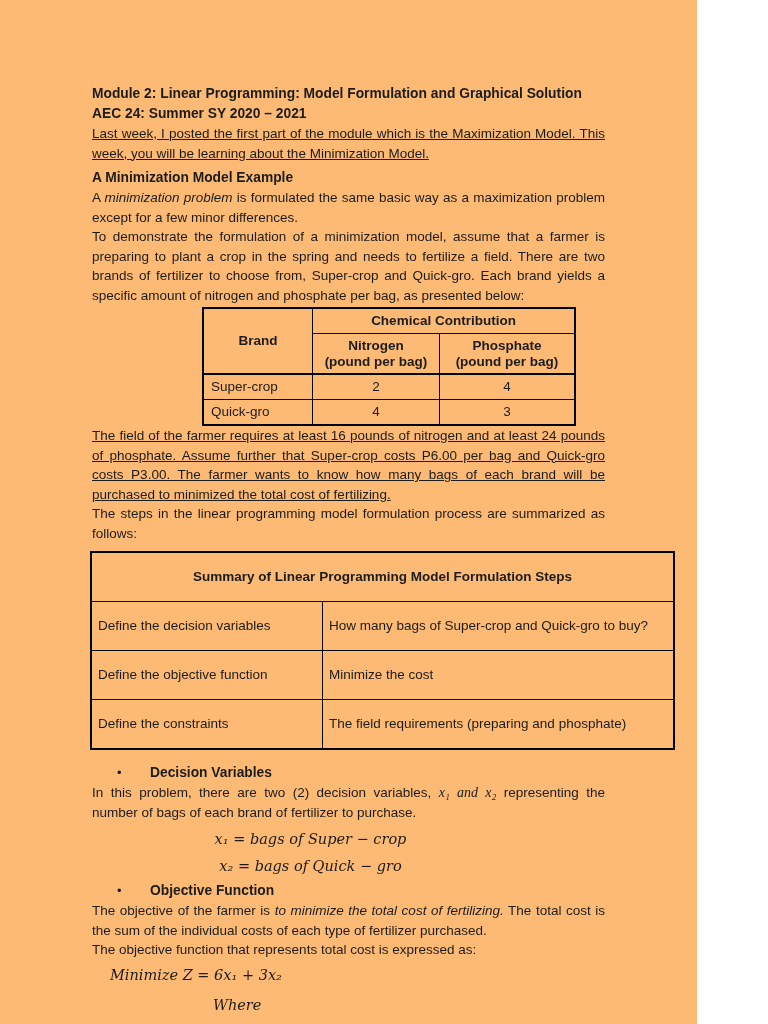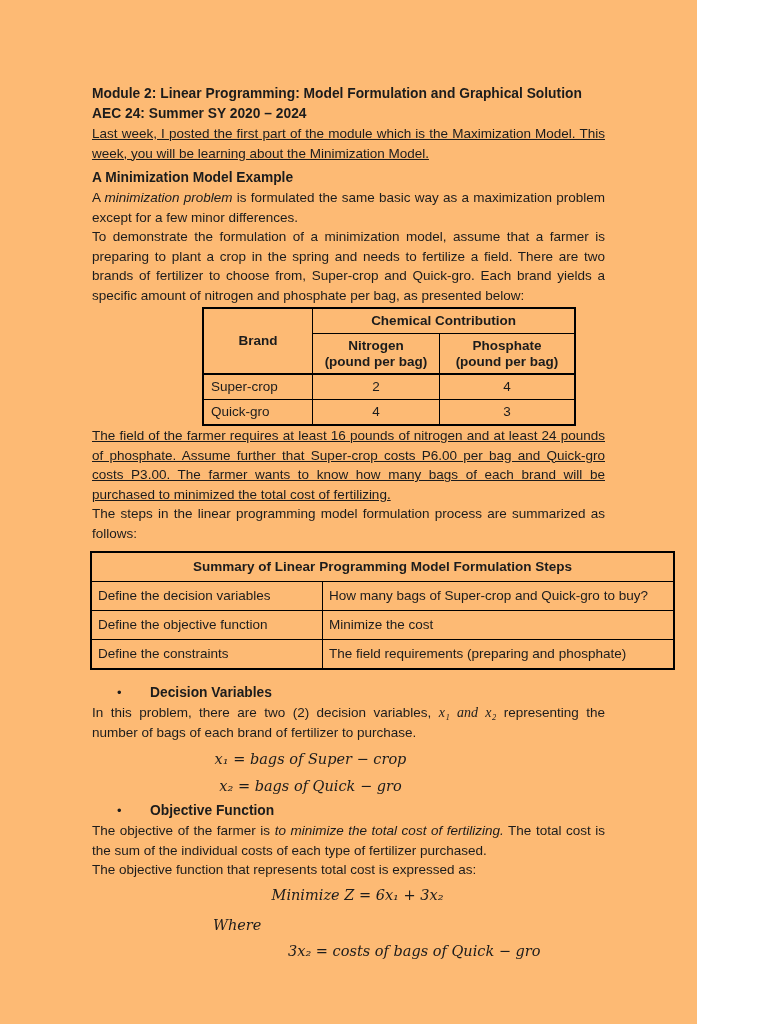--- a/index.html
+++ b/index.html
@@ -48,21 +48,21 @@
 
   
   table.t2 {
     border-collapse:collapse;
     border:2px solid #000;
     width:585px;
     margin:8px 0 0 -2px;
     font-size:13.5px; line-height:16px;
     color:#1c1c1c;
   }
-  table.t2 td { border:1px solid #000; padding:6px 6px; height:16px; }
+  table.t2 td { border:1px solid #000; padding:16px 6px; height:16px; }
   table.t2 .b { font-weight:bold; }
   table.t2 .c { text-align:center; }
   table.t2 .col-step { width:218px;margin-top:9px; }
 
   .bullet-row {
     display:flex; align-items:baseline;
     margin:13px 0 0 25px;
     font-weight:bold; font-size:13.8px; line-height:20px;
   }
   .bullet-row.second { margin-top:4px; }
@@ -72,33 +72,33 @@
     font-family:"DejaVu Serif","Liberation Serif",serif;
     font-style:italic;
     font-size:14.5px; line-height:21px;
     color:#1c1c1c;
   }
   .mathinline {
     font-family:Liberation Serif, serif;
     font-style:italic; font-size:14px;
   }
   .eq-center { text-align:center; margin-right:76px; }
-  .eq-z { text-align:center; margin-left:18px; margin-top:5px; }
+  .eq-z { text-align:left; margin-left:18px; margin-top:5px; }
   .where-row { display:flex; margin-top:9px; }
   .where-label { margin-left:121px; min-width:75px; }
   .eq-cost2 { margin-left:196px; margin-top:5px; }
 </style>
 </head>
 <body>
 
 <div class="page">
 
   <div class="title-block">
     <div>Module 2: Linear Programming: Model Formulation and Graphical Solution</div>
-    <div>AEC 24: Summer SY 2020 – 2024</div>
+    <div>AEC 24: Summer SY 2020 – 2021</div>
   </div>
 
   <p class="para mt16">Last week, I posted the first part of the module which is the Maximization Model. This week, you will be learning about the Minimization Model.</p>
 
   <div class="heading">A Minimization Model Example</div>
 
   <p class="para mt7"><span>A </span><span class="it">minimization problem</span><span> is formulated the same basic way as a maximization problem except for a few minor differences.</span></p>
 
   <p class="para mt5">To demonstrate the formulation of a minimization model, assume that a farmer is preparing to plant a crop in the spring and needs to fertilize a field. There are two brands of fertilizer to choose from, Super-crop and Quick-gro. Each brand yields a specific amount of nitrogen and phosphate per bag, as presented below:</p>
 

